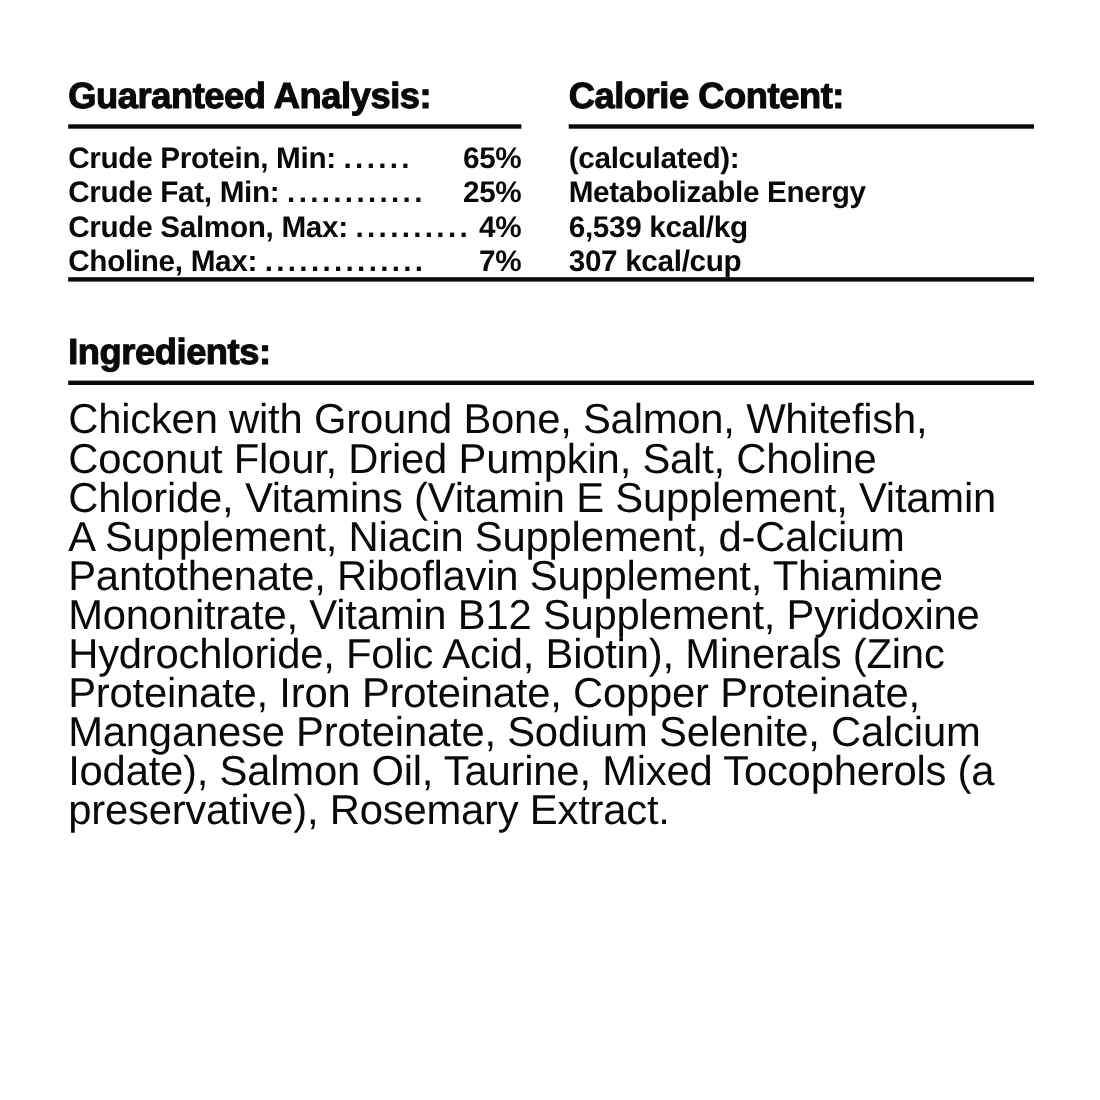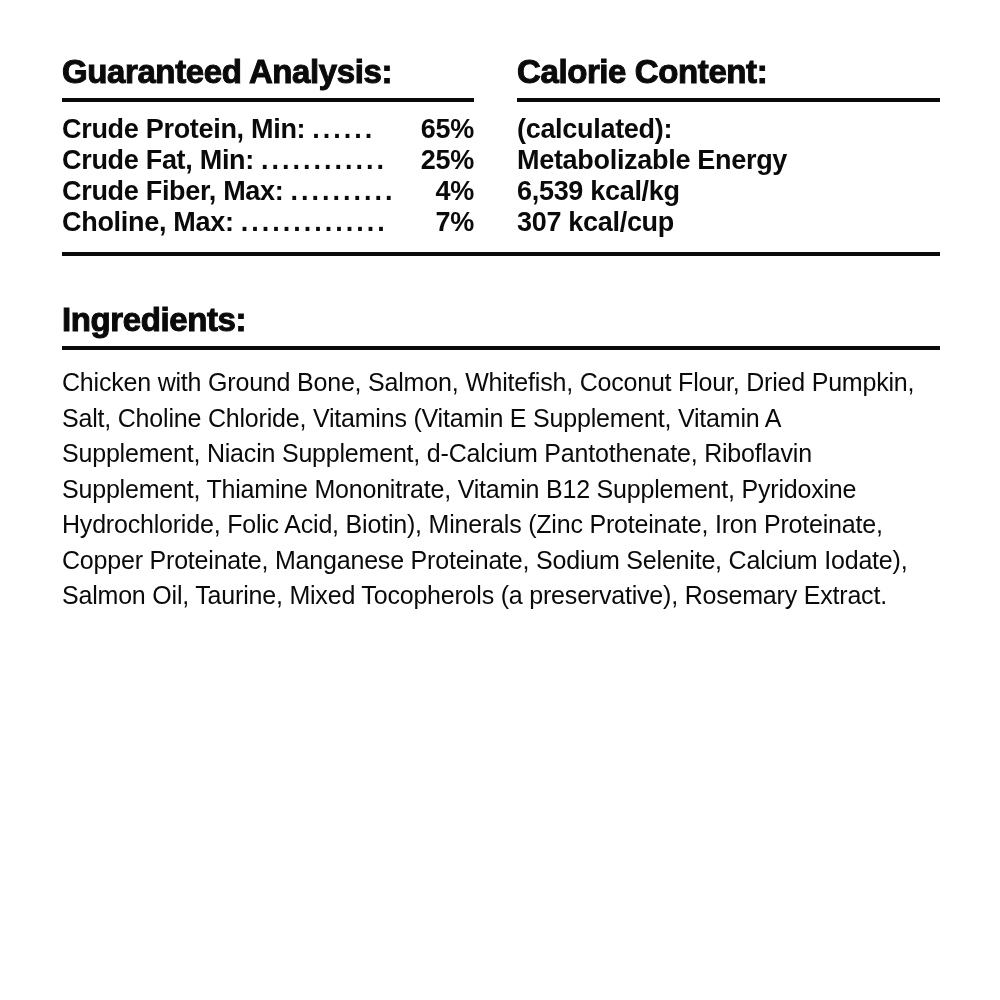--- a/index.html
+++ b/index.html
@@ -10,21 +10,21 @@
   body {
     width: 1000px;
     height: 1000px;
     position: relative;
     font-family: "Liberation Sans", sans-serif;
     color: #0a0a0a;
     overflow: hidden;
   }
   .top-section {
     position: absolute;
-    top: 55px;
+    top: 70px;
     left: 62px;
     display: flex;
   }
   .col-ga { width: 412px; }
   .col-gap { width: 43px; }
   .col-cal { width: 423px; }
 
   .section-title {
     font-size: 33px;
     line-height: 33px;
@@ -73,21 +73,21 @@
   .ingredients-section {
     position: absolute;
     top: 303px;
     left: 62px;
     width: 878px;
   }
   .ingredients-section .rule { margin-top: 8px; }
   .ingredients-text {
     margin-top: 15px;
     width: 858px;
-    font-size: 25px;
+    font-size: 38px;
     line-height: 35.5px;
     font-weight: 400;
     letter-spacing: -0.2px;
   }
 </style>
 </head>
 <body>
 
 <div class="top-section">
 
@@ -99,21 +99,21 @@
         <span class="ga-name">Crude Protein, Min:</span>
         <span class="ga-dots">......</span>
         <span class="ga-value">65%</span>
       </div>
       <div class="ga-row">
         <span class="ga-name">Crude Fat, Min:</span>
         <span class="ga-dots">............</span>
         <span class="ga-value">25%</span>
       </div>
       <div class="ga-row">
-        <span class="ga-name">Crude Fiber, Max:</span>
+        <span class="ga-name">Crude Salmon, Max:</span>
         <span class="ga-dots">..........</span>
         <span class="ga-value">4%</span>
       </div>
       <div class="ga-row">
         <span class="ga-name">Choline, Max:</span>
         <span class="ga-dots">..............</span>
         <span class="ga-value">7%</span>
       </div>
     </div>
   </div>

